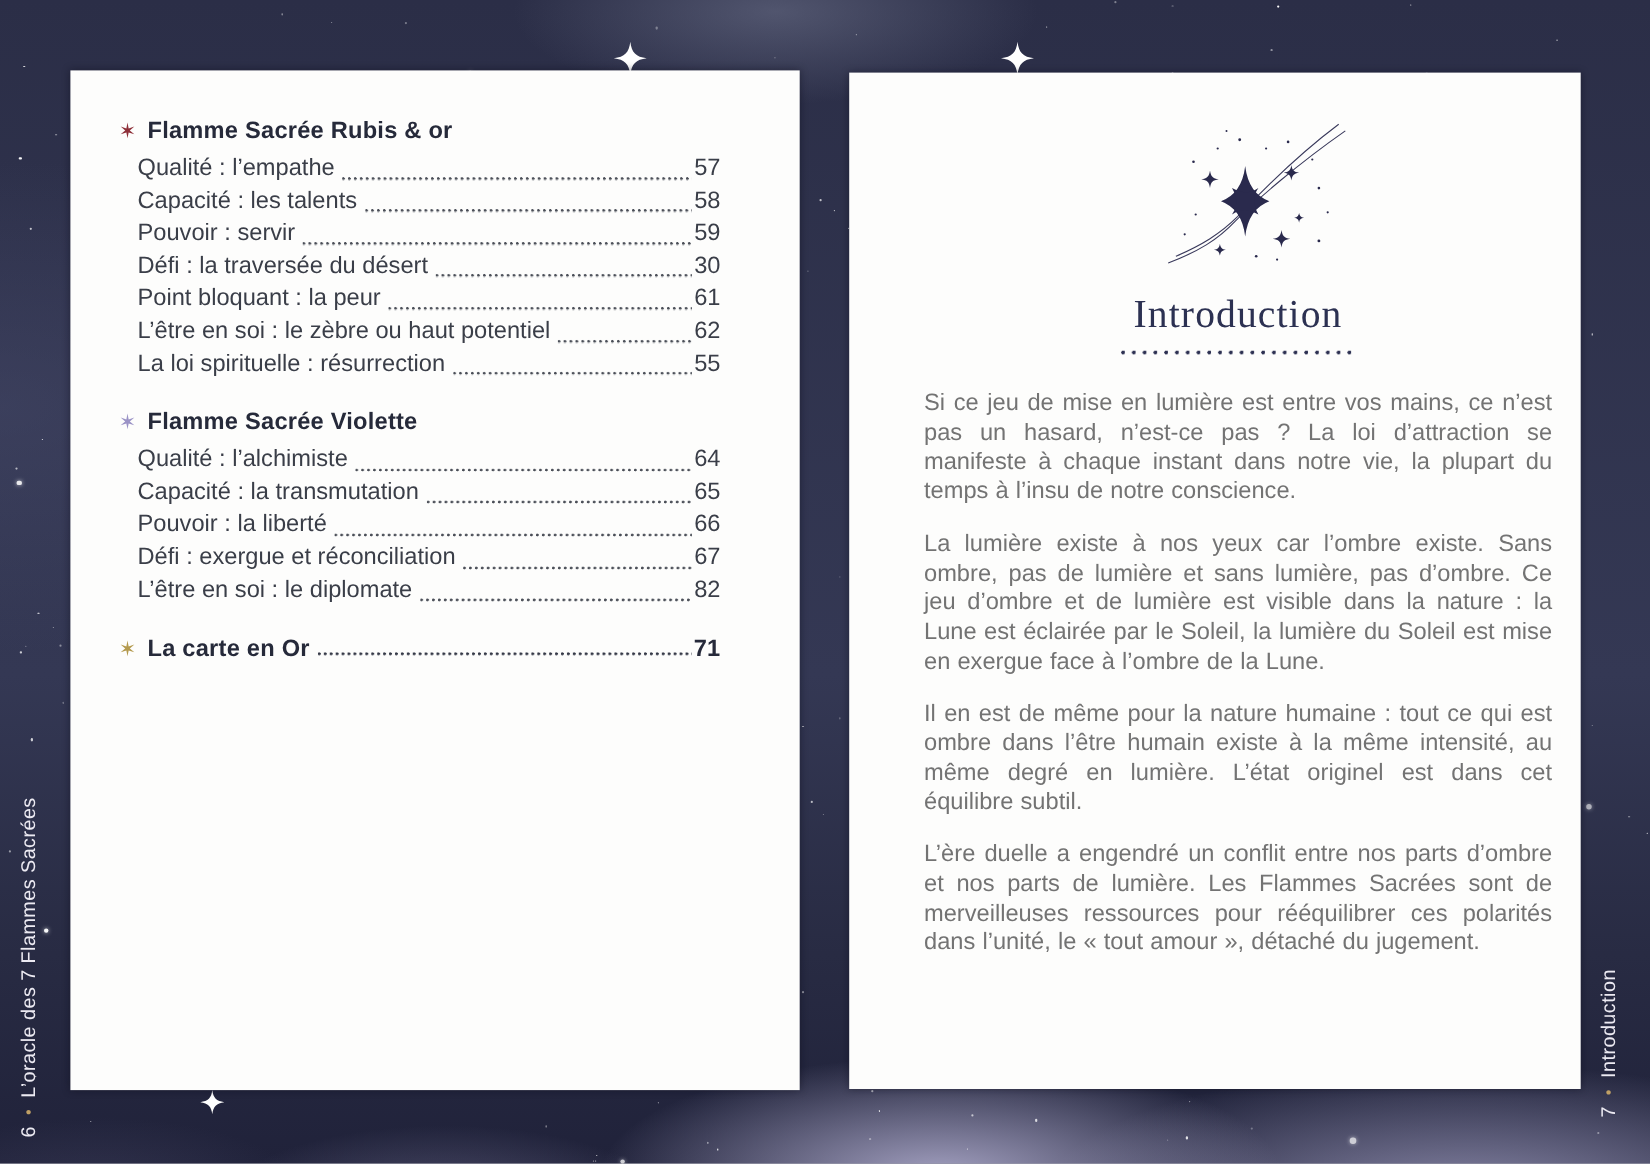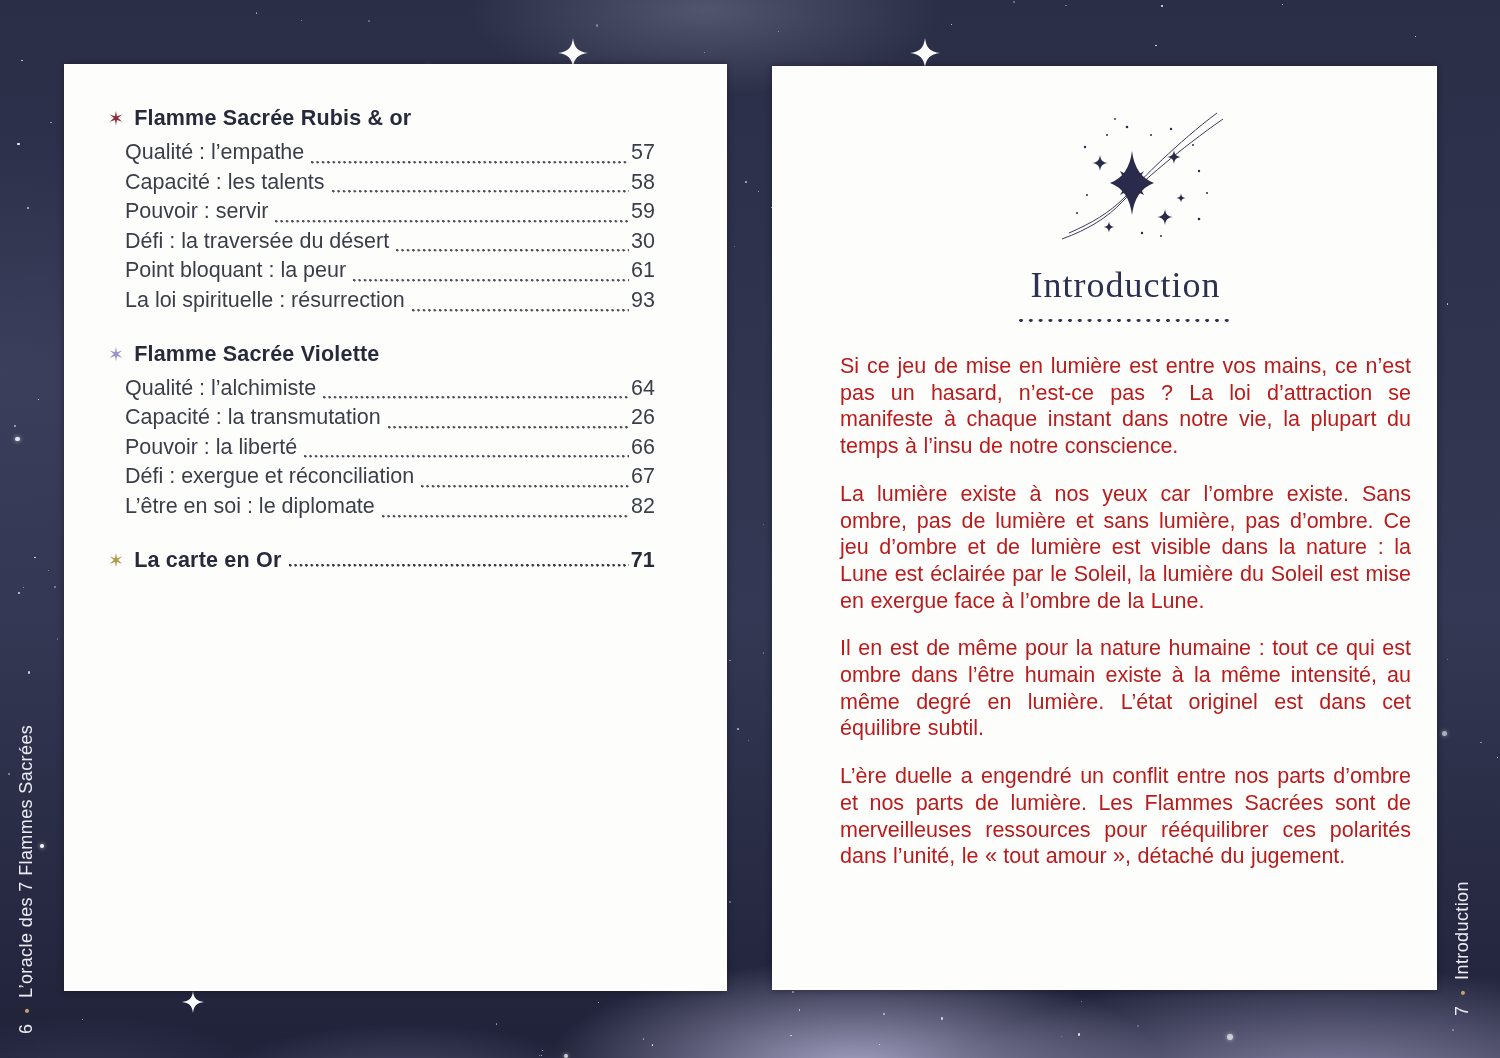--- a/index.html
+++ b/index.html
@@ -40,21 +40,21 @@
   .toc-heading .leader{background-image:radial-gradient(circle at 1.2px 1.3px,#343846 1.1px,transparent 1.5px);}
   .toc-page{white-space:nowrap;}
   
   .decor{height:152px;margin:0 auto;width:190px;transform:translateX(16px);}
   h1.intro-h{margin:8px 0 6px;font-family:"Liberation Serif","DejaVu Serif",serif;font-weight:400;
     font-size:36px;color:#2c3152;text-align:center;letter-spacing:1px;}
   .dotted-divider{width:214px;height:5px;margin:12px auto 30px;
     background-image:radial-gradient(circle at 2px 2.4px,#2d3152 1.55px,transparent 1.95px);
     background-size:9.8px 5px;background-repeat:repeat-x;}
   .intro-body p{font-size:21.5px;line-height:26.7px;margin:0 0 21px;text-align:justify;
-    color:#b91c1c;word-spacing:.5px;}
+    color:#737373;word-spacing:.5px;}
   
   .spine{position:absolute;white-space:nowrap;transform:rotate(-90deg);transform-origin:0 0;
     font-size:18px;color:#eceaf2;letter-spacing:.4px;display:flex;align-items:center;gap:10px;}
   .spine .bullet{font-size:15px;}
 </style>
 </head>
 <body>
 
 <div class="sky">
   <div id="stars">
@@ -397,41 +397,46 @@
             <span>Défi : la traversée du désert</span>
             <span class="leader"></span>
             <span class="toc-page">30</span>
           </div>
           <div class="toc-entry">
             <span>Point bloquant : la peur</span>
             <span class="leader"></span>
             <span class="toc-page">61</span>
           </div>
           <div class="toc-entry">
+            <span>L’être en soi : le zèbre ou haut potentiel</span>
+            <span class="leader"></span>
+            <span class="toc-page">62</span>
+          </div>
+          <div class="toc-entry">
             <span>La loi spirituelle : résurrection</span>
             <span class="leader"></span>
-            <span class="toc-page">93</span>
+            <span class="toc-page">55</span>
           </div>
         </div>
       </div>
       <div class="toc-section">
         <div class="toc-heading">
           <span class="marker" style="color: rgb(155, 147, 198);">✶</span>
           <span>Flamme Sacrée Violette</span>
         </div>
         <div class="toc-entries">
           <div class="toc-entry">
             <span>Qualité : l’alchimiste</span>
             <span class="leader"></span>
             <span class="toc-page">64</span>
           </div>
           <div class="toc-entry">
             <span>Capacité : la transmutation</span>
             <span class="leader"></span>
-            <span class="toc-page">26</span>
+            <span class="toc-page">65</span>
           </div>
           <div class="toc-entry">
             <span>Pouvoir : la liberté</span>
             <span class="leader"></span>
             <span class="toc-page">66</span>
           </div>
           <div class="toc-entry">
             <span>Défi : exergue et réconciliation</span>
             <span class="leader"></span>
             <span class="toc-page">67</span>

